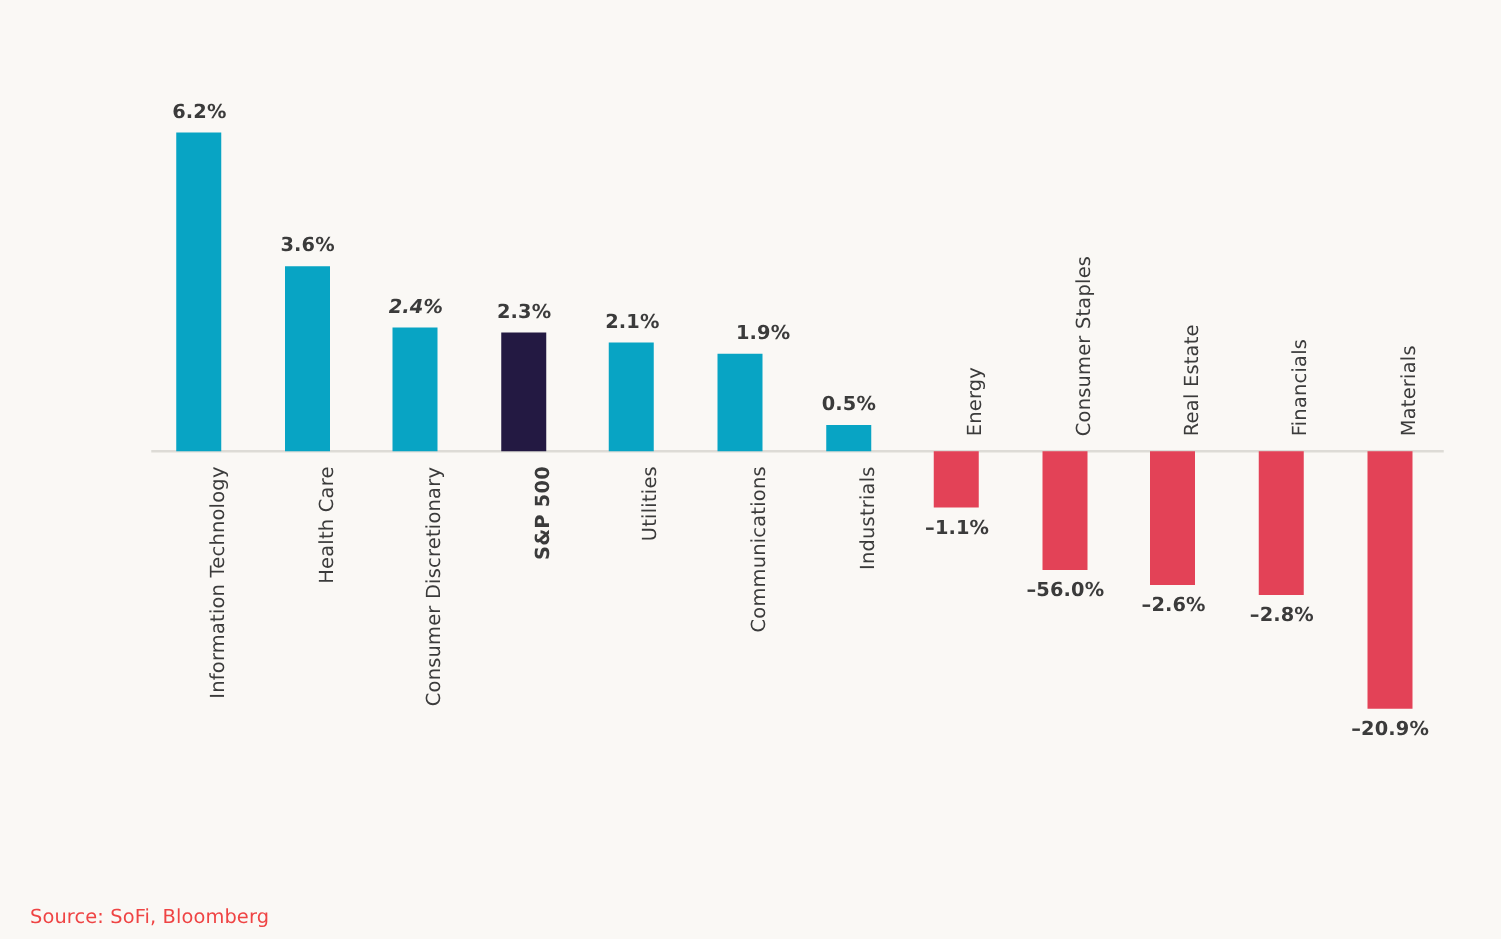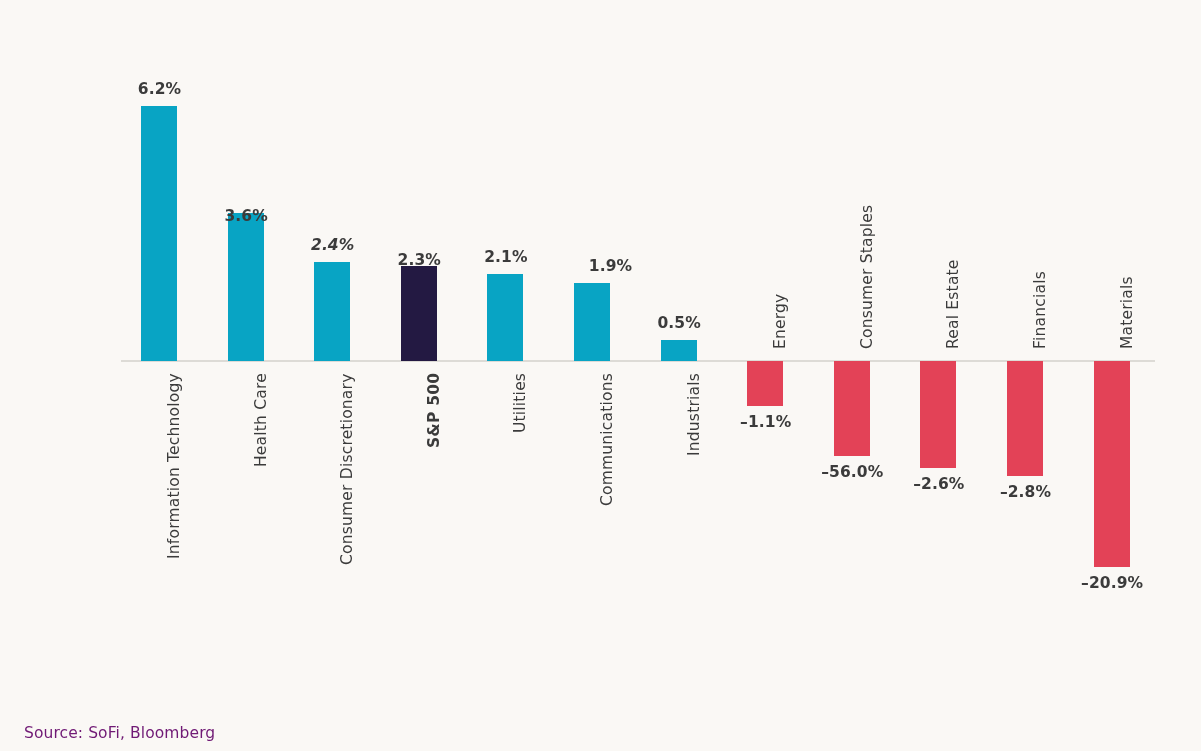--- a/index.html
+++ b/index.html
@@ -77,48 +77,48 @@
   }
   .cat-label.bold {
     font-weight: bold;
   }
 
   #source-note {
     position: absolute;
     left: 8px;
     top: 724px;
     font-size: 15.5px;
-    color: #701a75;
+    color: #ef4444;
     letter-spacing: 0.1px;
   }
 </style>
 </head>
 <body>
 
 <div id="chart-root">
   <div id="plot-area">
     <div id="zero-line"></div>
   <div class="bar-group" style="left: 143px;">
         <div class="bar pos" style="width: 36px; height: 255.44px; background: rgb(8, 164, 196); left: -18px; top: 105.56px;"></div>
         <div class="value-label" style="top: 79.56px;">6.2%</div>
         <div class="cat-label" style="top: 559px; transform: rotate(-90deg); transform-origin: 0px 0px; left: 0px; margin-left: 6px;">Information Technology</div>
       </div>
       <div class="bar-group" style="left: 229.6px;">
         <div class="bar pos" style="width: 36px; height: 148.32px; background: rgb(8, 164, 196); left: -18px; top: 212.68px;"></div>
-        <div class="value-label" style="top: 186.68px; margin-top: 20px;">3.6%</div>
+        <div class="value-label" style="top: 186.68px;">3.6%</div>
         <div class="cat-label" style="top: 467px; transform: rotate(-90deg); transform-origin: 0px 0px; left: 0px; margin-left: 6px;">Health Care</div>
       </div>
       <div class="bar-group" style="left: 316.2px;">
         <div class="bar pos" style="width: 36px; height: 98.88px; background: rgb(8, 164, 196); left: -18px; top: 262.12px;"></div>
         <div class="value-label" style="top: 236.12px; font-style: italic;">2.4%</div>
         <div class="cat-label" style="top: 565px; transform: rotate(-90deg); transform-origin: 0px 0px; left: 0px; margin-left: 6px;">Consumer Discretionary</div>
       </div>
       <div class="bar-group" style="left: 402.8px;">
         <div class="bar pos" style="width: 36px; height: 94.76px; background: rgb(35, 25, 66); left: -18px; top: 266.24px;"></div>
-        <div class="value-label" style="top: 240.24px; margin-top: 11px;">2.3%</div>
+        <div class="value-label" style="top: 240.24px;">2.3%</div>
         <div class="cat-label bold" style="top: 448px; transform: rotate(-90deg); transform-origin: 0px 0px; left: 0px; margin-left: 6px;">S&amp;P 500</div>
       </div>
       <div class="bar-group" style="left: 489.4px;">
         <div class="bar pos" style="width: 36px; height: 86.52px; background: rgb(8, 164, 196); left: -18px; top: 274.48px;"></div>
         <div class="value-label" style="top: 248.48px;">2.1%</div>
         <div class="cat-label" style="top: 433px; transform: rotate(-90deg); transform-origin: 0px 0px; left: 0px; margin-left: 6px;">Utilities</div>
       </div>
       <div class="bar-group" style="left: 576px;">
         <div class="bar pos" style="width: 36px; height: 78.28px; background: rgb(8, 164, 196); left: -18px; top: 282.72px;"></div>
         <div class="value-label" style="top: 256.72px; margin-left: 18px;">1.9%</div>

